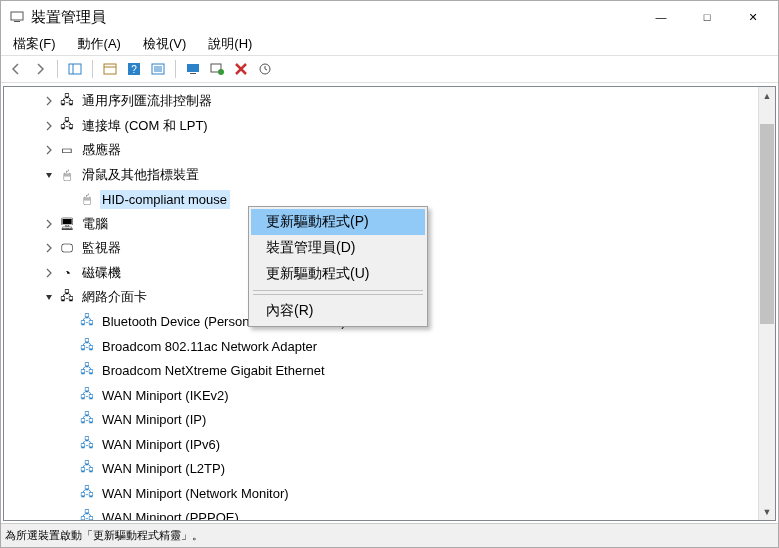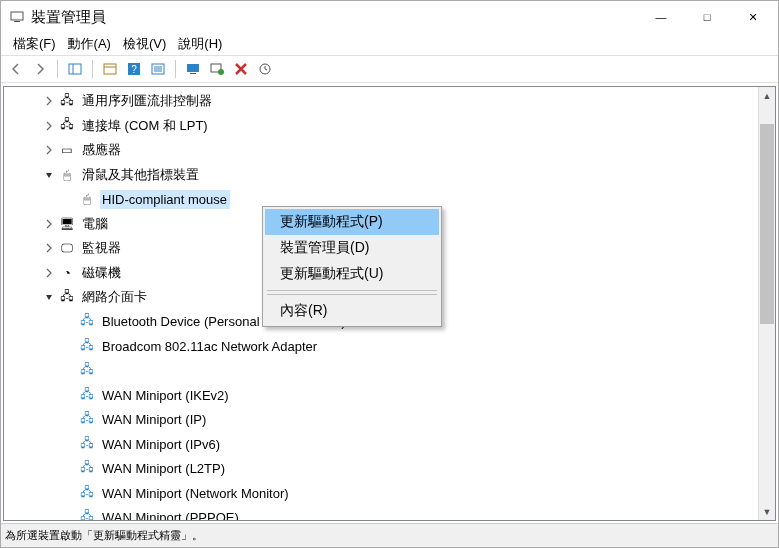--- a/index.html
+++ b/index.html
@@ -28,20 +28,21 @@
   .win-btn {
     width: 46px; height: 30px;
     display: flex; align-items: center; justify-content: center;
     font-size: 11px; font-family: "Segoe UI Symbol", sans-serif;
   }
   .menubar {
     height: 22px;
     display: flex; align-items: center;
     padding: 0 6px;
     font-size: 13px;
+    gap: 10px;
   }
   .menu-item { padding: 2px 6px; }
   .toolbar {
     height: 28px;
     border-top: 1px solid #e0e0e0;
     border-bottom: 1px solid #e0e0e0;
     display: flex; align-items: center;
     padding: 0 4px;
     gap: 2px;
   }
@@ -93,21 +94,21 @@
     margin-right: 2px;
   }
   .t-icon { width: 18px; display:flex;align-items:center;justify-content:center;margin-right:4px;font-size:12px; }
   .t-label { padding: 2px 3px 2px 2px;}
   .t-selected { background: #cde8ff; }
   .indent-2 { padding-left: 34px; }
   .indent-3 { padding-left: 54px; }
   
   .context-menu {
     position: absolute;
-    left: 258px;
+    left: 244px;
     top: 119px;
     width: 180px;
     background: #f0f0f0;
     border: 1px solid #a0a0a0;
     box-shadow: 3px 3px 4px rgba(0,0,0,0.25);
     padding: 2px;
     z-index: 50;
   }
   .cm-item {
     padding: 4px 20px 4px 15px;
@@ -301,20 +302,21 @@
           <span class="t-label">Bluetooth Device (Personal Area Network)</span>
         </div>
         <div class="tree-row indent-3">
           <span class="t-exp"></span>
           <span class="t-icon net-icon">🖧</span>
           <span class="t-label">Broadcom 802.11ac Network Adapter</span>
         </div>
         <div class="tree-row indent-3">
           <span class="t-exp"></span>
           <span class="t-icon net-icon">🖧</span>
+          <span class="t-label">Broadcom NetXtreme Gigabit Ethernet</span>
         </div>
         <div class="tree-row indent-3">
           <span class="t-exp"></span>
           <span class="t-icon net-icon">🖧</span>
           <span class="t-label">WAN Miniport (IKEv2)</span>
         </div>
         <div class="tree-row indent-3">
           <span class="t-exp"></span>
           <span class="t-icon net-icon">🖧</span>
           <span class="t-label">WAN Miniport (IP)</span>

